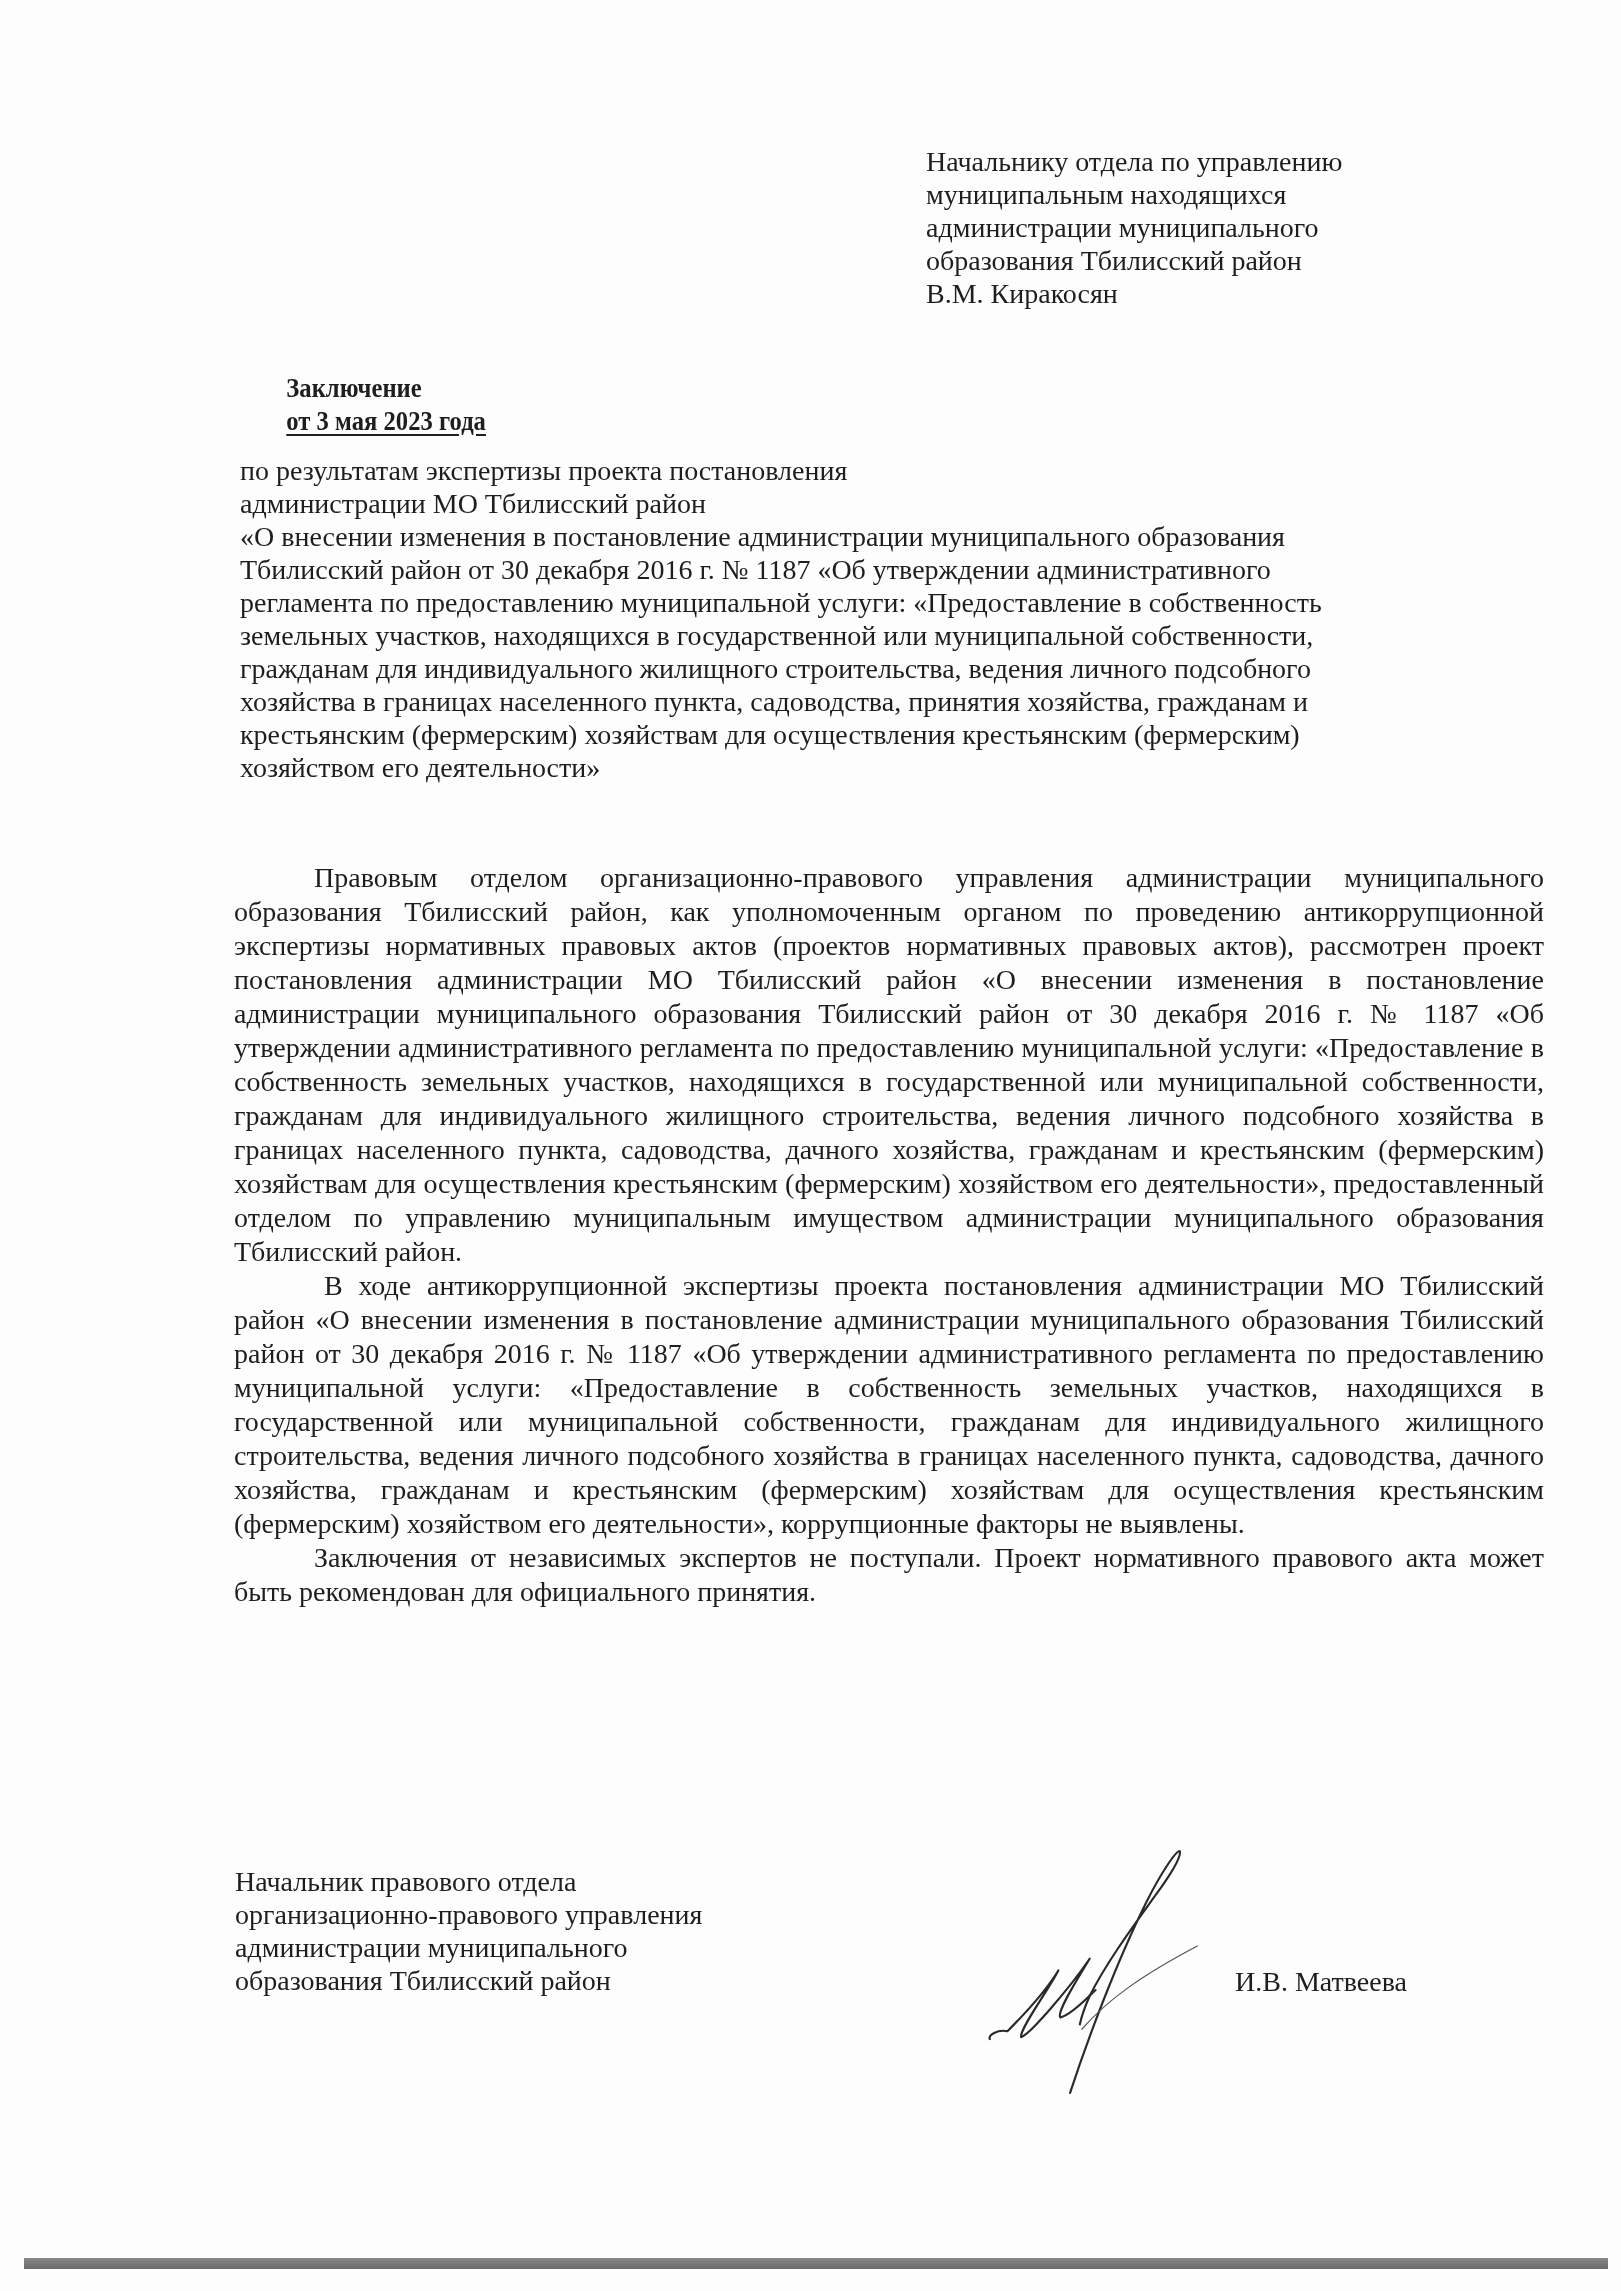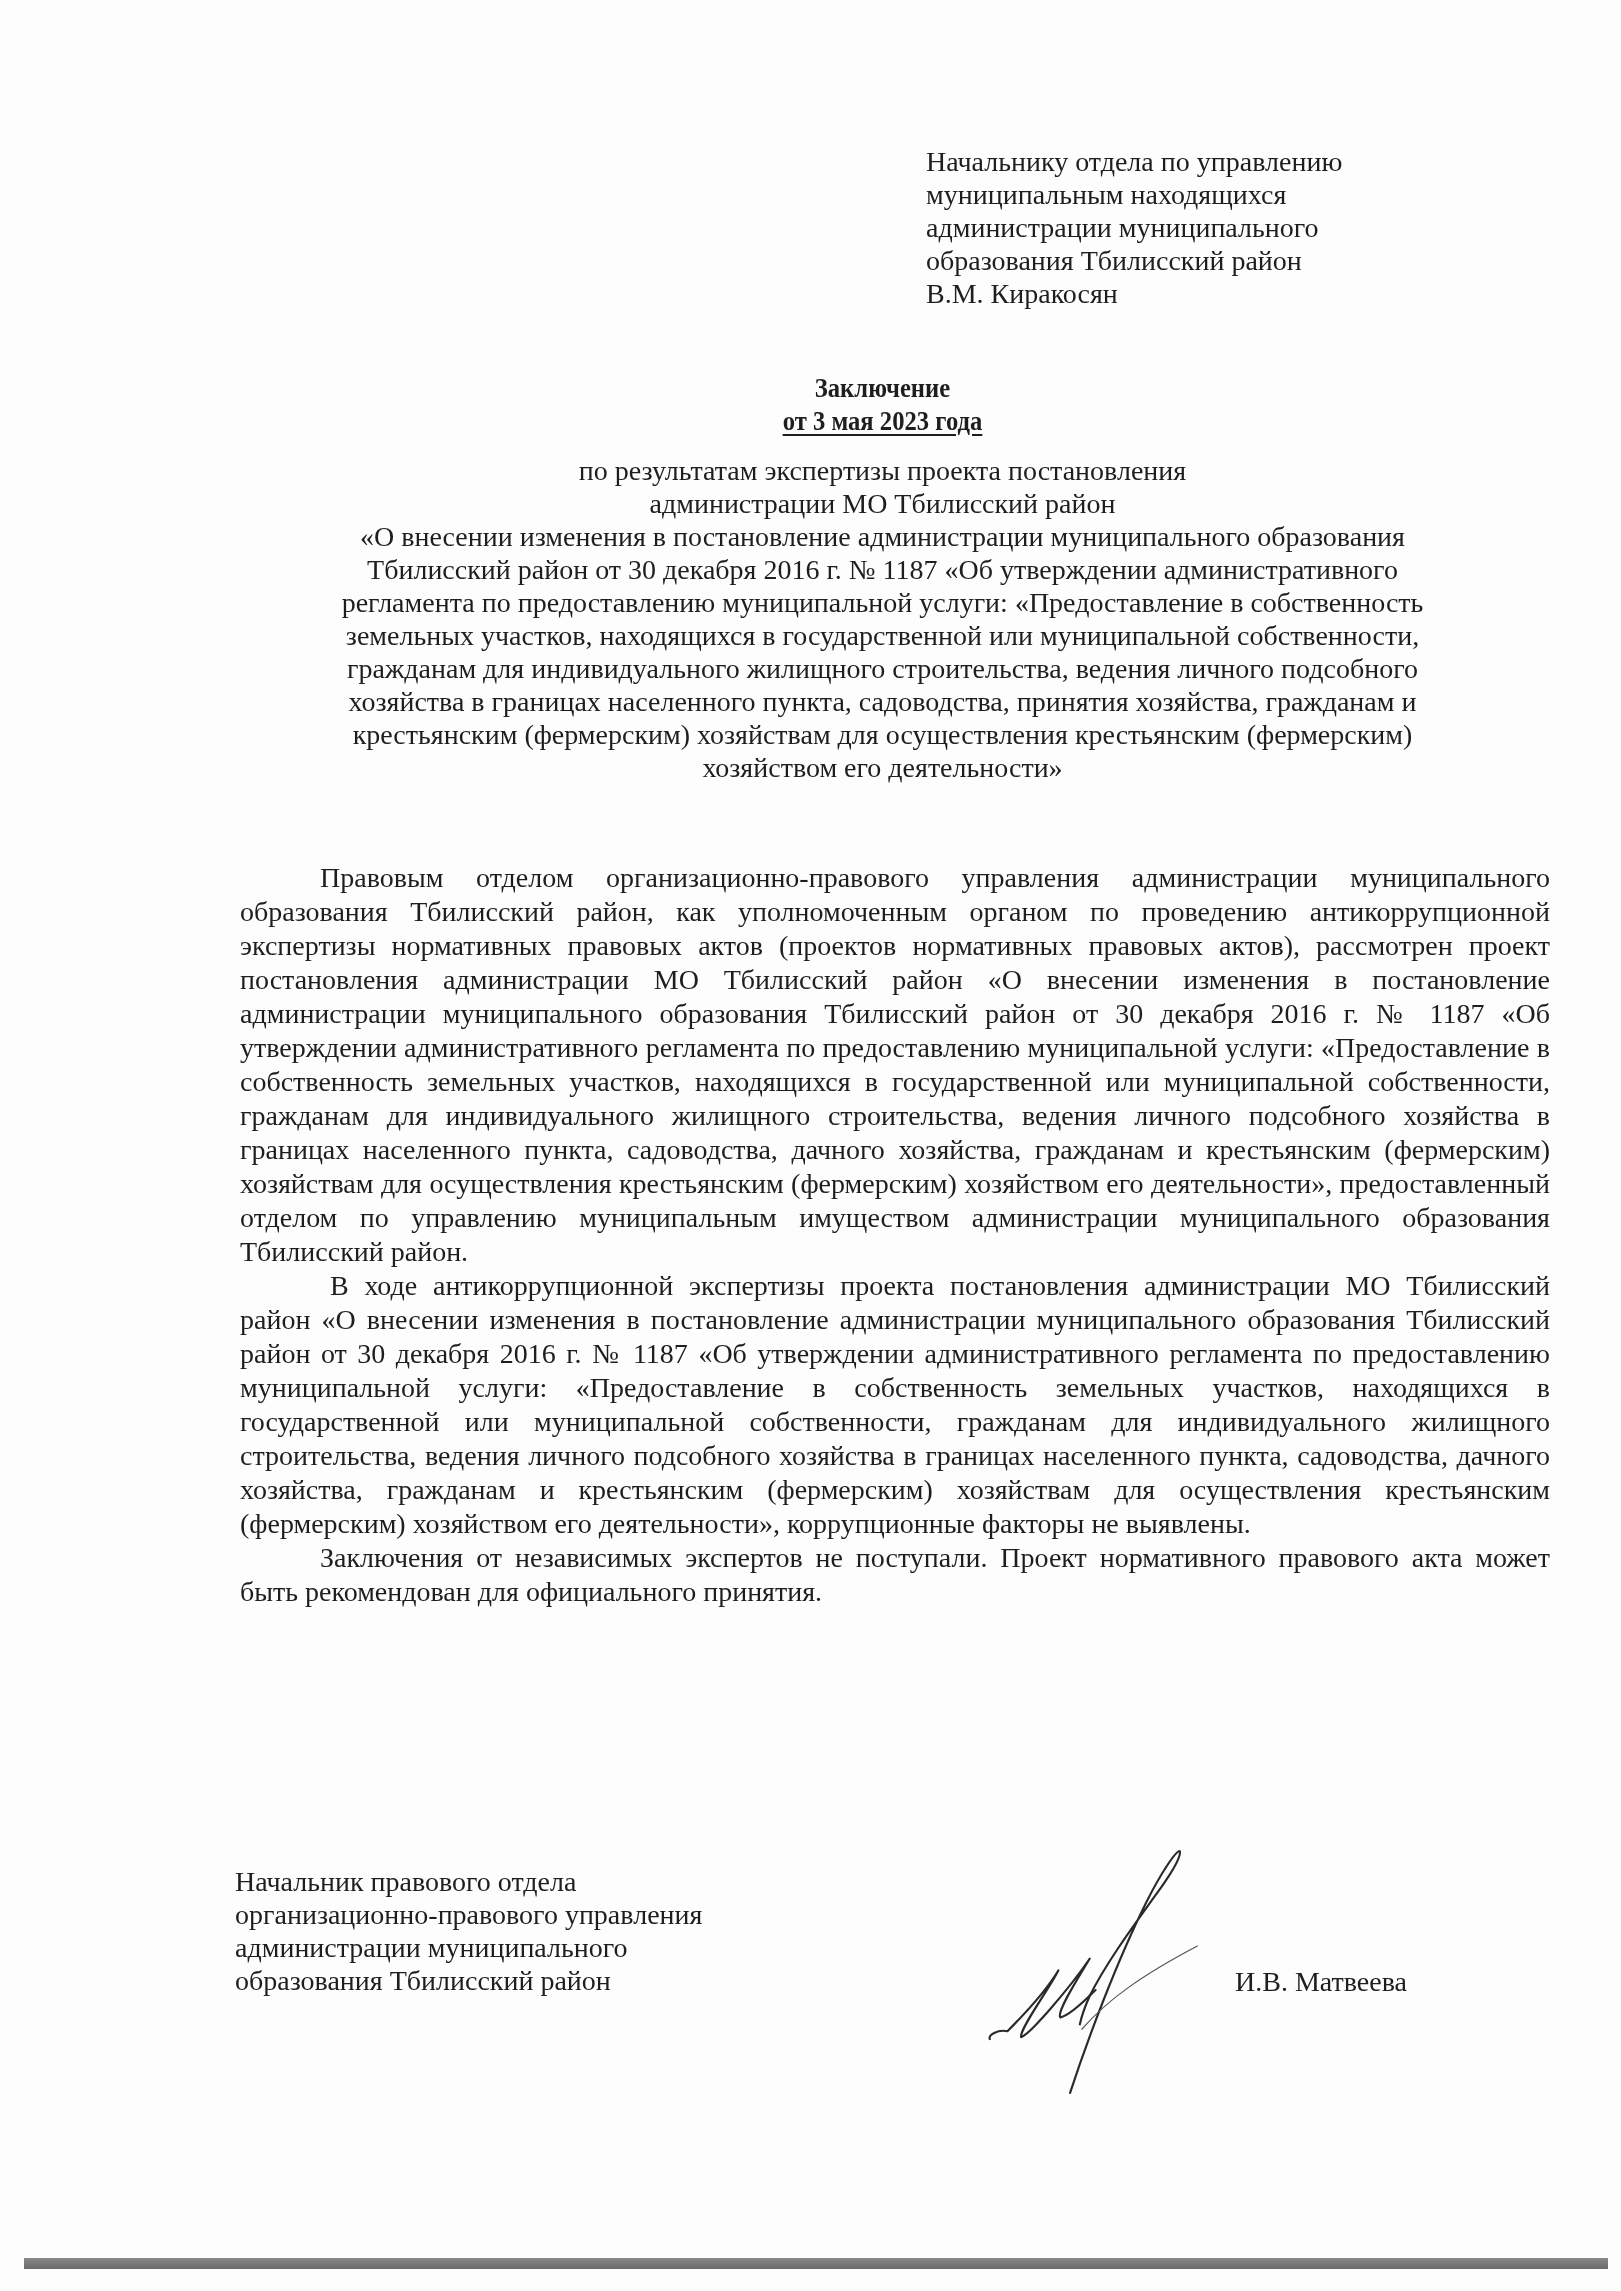--- a/index.html
+++ b/index.html
@@ -3,27 +3,27 @@
 <meta charset="utf-8">
 <style>
   html, body { margin: 0; padding: 0; background: #ffffff; }
   body { width: 1621px; height: 2292px; position: relative; overflow: hidden;
          font-family: "Liberation Serif", "DejaVu Serif", serif; color: #1e1e1e; }
   .page { position: absolute; left: 0; top: 0; width: 1621px; height: 2292px; background: #fdfdfd; }
 
   .addressee { position: absolute; left: 910px; top: 145px; font-size: 28px; line-height: 33px; }
   .addressee div { white-space: nowrap; margin-left: 16px; }
 
-  .title-block { position: absolute; left: 221px; width: 1323px; top: 372px; text-align: center; }
+  .title-block { position: absolute; left: 240px; width: 1323px; top: 372px; }
   .doc-title { font-size: 26.5px; font-weight: bold; line-height: 33px; transform: scaleX(0.93); }
   .doc-date { font-size: 26.5px; font-weight: bold; line-height: 33px; text-decoration: underline; text-underline-offset: 3.9px; transform: scaleX(0.93); }
   .subject { font-size: 28px; line-height: 33px; margin-top: 16px; }
   .subject div { white-space: nowrap; }
 
-  .body-text { position: absolute; left: 240px; width: 1310px; top: 861px; font-size: 28px; line-height: 34px; text-align: justify; }
+  .body-text { position: absolute; left: 234px; width: 1310px; top: 861px; font-size: 28px; line-height: 34px; text-align: justify; }
   .body-text p { margin: 0; text-indent: 80px; }
   .body-text p.p2 { text-indent: 90px; }
 
   .signatory { position: absolute; left: 235px; top: 1865px; font-size: 28px; line-height: 33px; }
   .signatory div { white-space: nowrap; }
   .signer-name { position: absolute; left: 1235px; top: 1965px; font-size: 28px; line-height: 33px; white-space: nowrap; }
   .signature { position: absolute; left: 980px; top: 1843px; width: 235px; height: 255px; }
 
   .scan-bar { position: absolute; left: 23.5px; top: 2258px; width: 1584px; height: 10.8px;
               background: linear-gradient(to bottom, #8a8a8a, #6a6a6a); }

